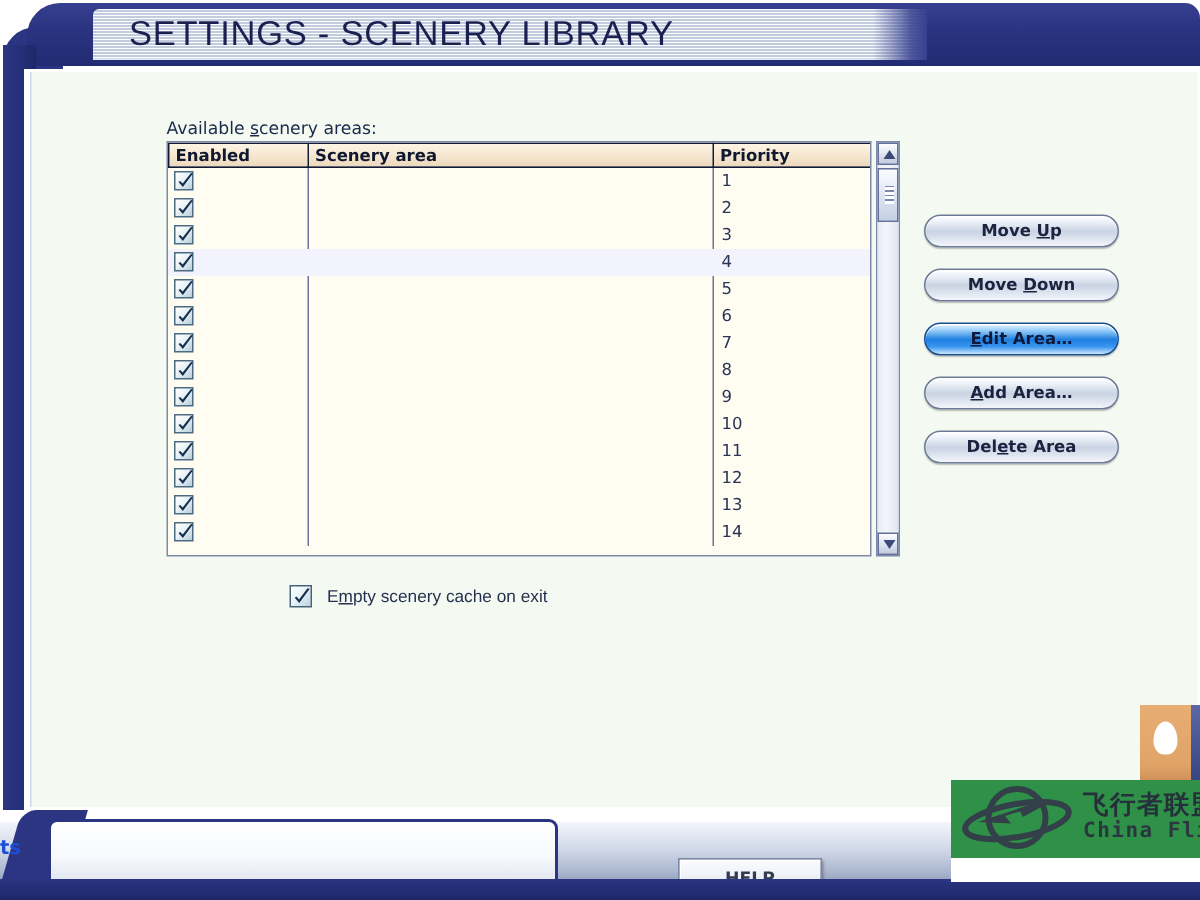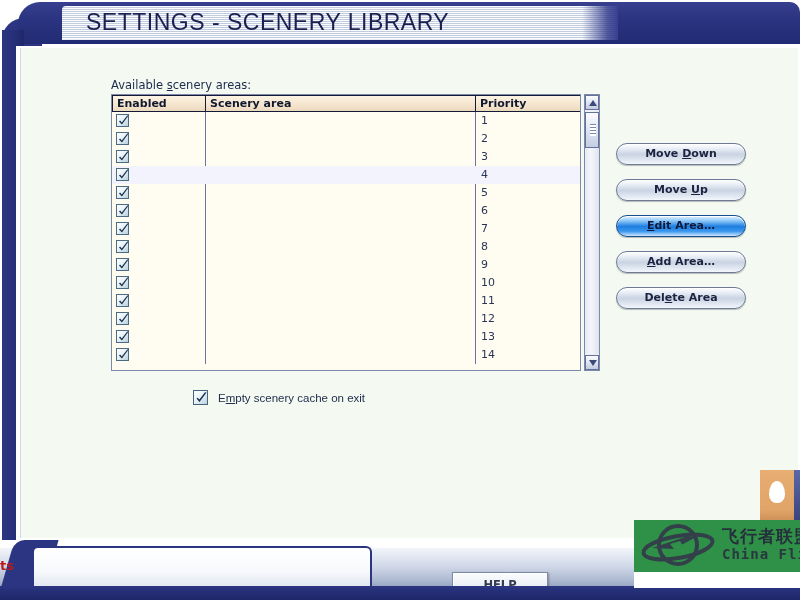--- a/index.html
+++ b/index.html
@@ -289,21 +289,21 @@
     width: 44px; height: 60px;
     background: #2b3582;
     transform: skewX(-16deg);
     border-top-left-radius: 10px;
   }
   .tab-fragment-text {
     position: absolute;
     left: 0px; top: 558px;
     font-size: 13px;
     font-weight: bold;
-    color: #b91c1c;
+    color: #1d4ed8;
     font-family: "DejaVu Sans", sans-serif;
   }
   .bottom-buttons {
     position: absolute;
     left: 452px; top: 572px;
     display: flex;
     gap: 8px;
   }
   .bbtn {
     width: 96px; height: 26px;
@@ -556,22 +556,22 @@
         <div class="ridges"></div>
       </div>
       <div class="sb-btn sb-down">
         <svg width="10" height="8" viewBox="0 0 10 8">
             <polygon points="5,7 1,1 9,1" fill="#3c4a7a"></polygon>
           </svg>
       </div>
     </div>
 
     <div class="side-buttons" id="side-buttons">
+        <div class="btn3d">Move <u>U</u>p</div>
         <div class="btn3d">Move <u>D</u>own</div>
-        <div class="btn3d">Move <u>U</u>p</div>
         <div class="btn3d focused"><u>E</u>dit Area…</div>
         <div class="btn3d"><u>A</u>dd Area…</div>
         <div class="btn3d">Del<u>e</u>te Area</div>
       </div>
 
     <div class="bottom-check">
       <div class="cbx">
         <svg width="15" height="15" viewBox="0 0 15 15">
           <path d="M2.5 7.5 L5.5 11 L12.5 1.5 L11 1.2 L5.4 8.6 L3.6 6.7 Z" fill="#16304f"></path>
         </svg>

